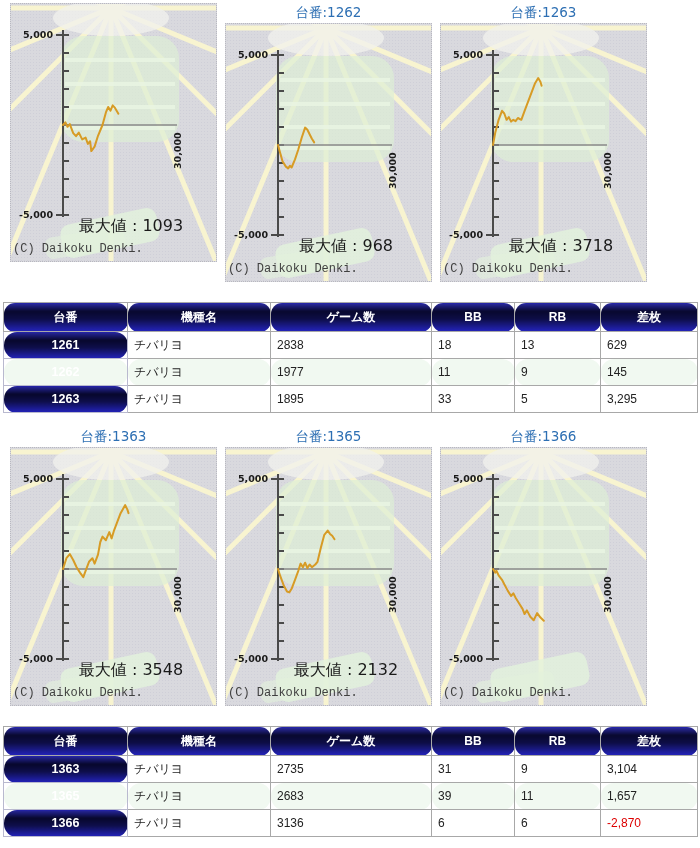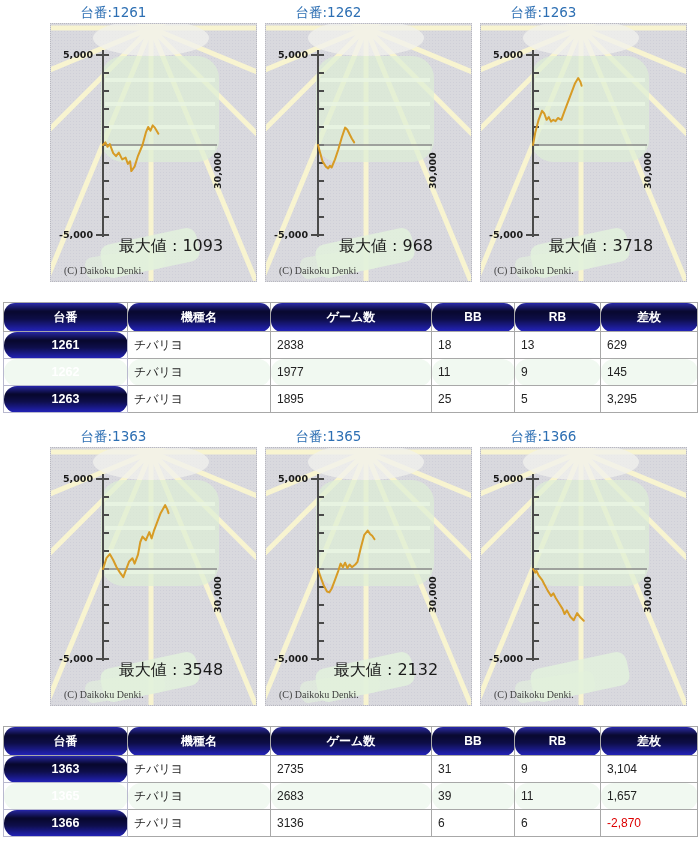--- a/index.html
+++ b/index.html
@@ -7,26 +7,26 @@
   body { padding-top:3px; overflow:hidden; }
 
   
   .charts-row { display:flex; padding-left:10px; gap:8px; margin-bottom:20px; }
   .chart-block { width:207px; }
   .chart-title { text-align:center; font-size:13.5px; color:#2d6fb3; height:20px; line-height:18px;
                  font-family:"DejaVu Sans",sans-serif; cursor:pointer; }
   .chart-panel { position:relative; width:207px; height:259px; border:1px dotted #b8b8c0;
                  background-color:#d9d9de;
                  background-image:radial-gradient(#cfcfd8 0.6px, transparent 0.7px);
-                 background-size:3px 3px; overflow:hidden;margin-left:40px; }
+                 background-size:3px 3px; overflow:hidden; }
   .chart-panel svg { position:absolute; left:0; top:0; }
   .max-label { position:absolute; left:40px; top:212px; width:160px; text-align:center;
                font-size:16px; color:#1a1a1a; font-family:"DejaVu Sans",sans-serif; }
-  .credit { position:absolute; left:13px; bottom:5px; font-size:10px; color:#3f3f3f;
-            font-family:Liberation Serif, serif; }
+  .credit { position:absolute; left:2px; bottom:5px; font-size:12px; color:#3f3f3f;
+            font-family:Liberation Mono, monospace; }
 
   
   .data-table { table-layout:fixed; width:694px; margin:0 3px 14px 3px; border-collapse:collapse;
                 font-size:12px; border:1px solid #666; }
   .data-table th, .data-table td { border:1px solid #a8a8a8; overflow:hidden; white-space:nowrap; }
   .data-table th { height:29px; color:#ffffff; font-weight:bold; text-align:center;
       background:linear-gradient(180deg,#2a2aa0 0%,#08082e 28%,#0d0d46 55%,#2424bc 100%);border-radius:11px; }
   .data-table td { height:27px; background:#ffffff; color:#222; padding-left:6px;border-radius:13px; }
   .data-table tr.alt td { background:#f1f9f1; }
   .data-table td.navy { background:linear-gradient(180deg,#26269a 0%,#07072c 30%,#0e0e4a 58%,#2222ba 100%);
@@ -34,21 +34,20 @@
       border-color:#b9b9cf; }
   .data-table td.neg { color:#dd0000; }
 </style>
 </head>
 <body>
 
 <div>
 
   <div class="charts-row">
     <div class="chart-block">
-      <div class="chart-title">台番:1261</div>
       <div class="chart-panel">
         <svg width="205" height="257" viewBox="0 0 205 257">
             <line x1="100" y1="4" x2="400" y2="4" stroke="#f8f4d0" stroke-width="5"></line>
             <line x1="100" y1="4" x2="377.163859753386" y2="118.80502970952693" stroke="#f8f4d0" stroke-width="5"></line>
             <line x1="100" y1="4" x2="312.13203435596427" y2="216.13203435596424" stroke="#f8f4d0" stroke-width="5"></line>
             <line x1="100" y1="4" x2="214.80502970952693" y2="281.163859753386" stroke="#f8f4d0" stroke-width="5"></line>
             <line x1="100" y1="4" x2="100.00000000000001" y2="304" stroke="#f8f4d0" stroke-width="5"></line>
             <line x1="100" y1="4" x2="-14.80502970952692" y2="281.163859753386" stroke="#f8f4d0" stroke-width="5"></line>
             <line x1="100" y1="4" x2="-112.13203435596424" y2="216.13203435596427" stroke="#f8f4d0" stroke-width="5"></line>
             <line x1="100" y1="4" x2="-177.16385975338602" y2="118.80502970952696" stroke="#f8f4d0" stroke-width="5"></line>
@@ -231,21 +230,21 @@
         <td class="val">チバリヨ</td>
         <td class="val">1977</td>
         <td class="val">11</td>
         <td class="val">9</td>
         <td class="val">145</td>
       </tr>
       <tr>
         <td class="navy">1263</td>
         <td class="val">チバリヨ</td>
         <td class="val">1895</td>
-        <td class="val">25</td>
+        <td class="val">33</td>
         <td class="val">5</td>
         <td class="val">3,295</td>
       </tr>
     </tbody>
   </table>
 
   <div class="charts-row">
     <div class="chart-block">
       <div class="chart-title">台番:1363</div>
       <div class="chart-panel">

